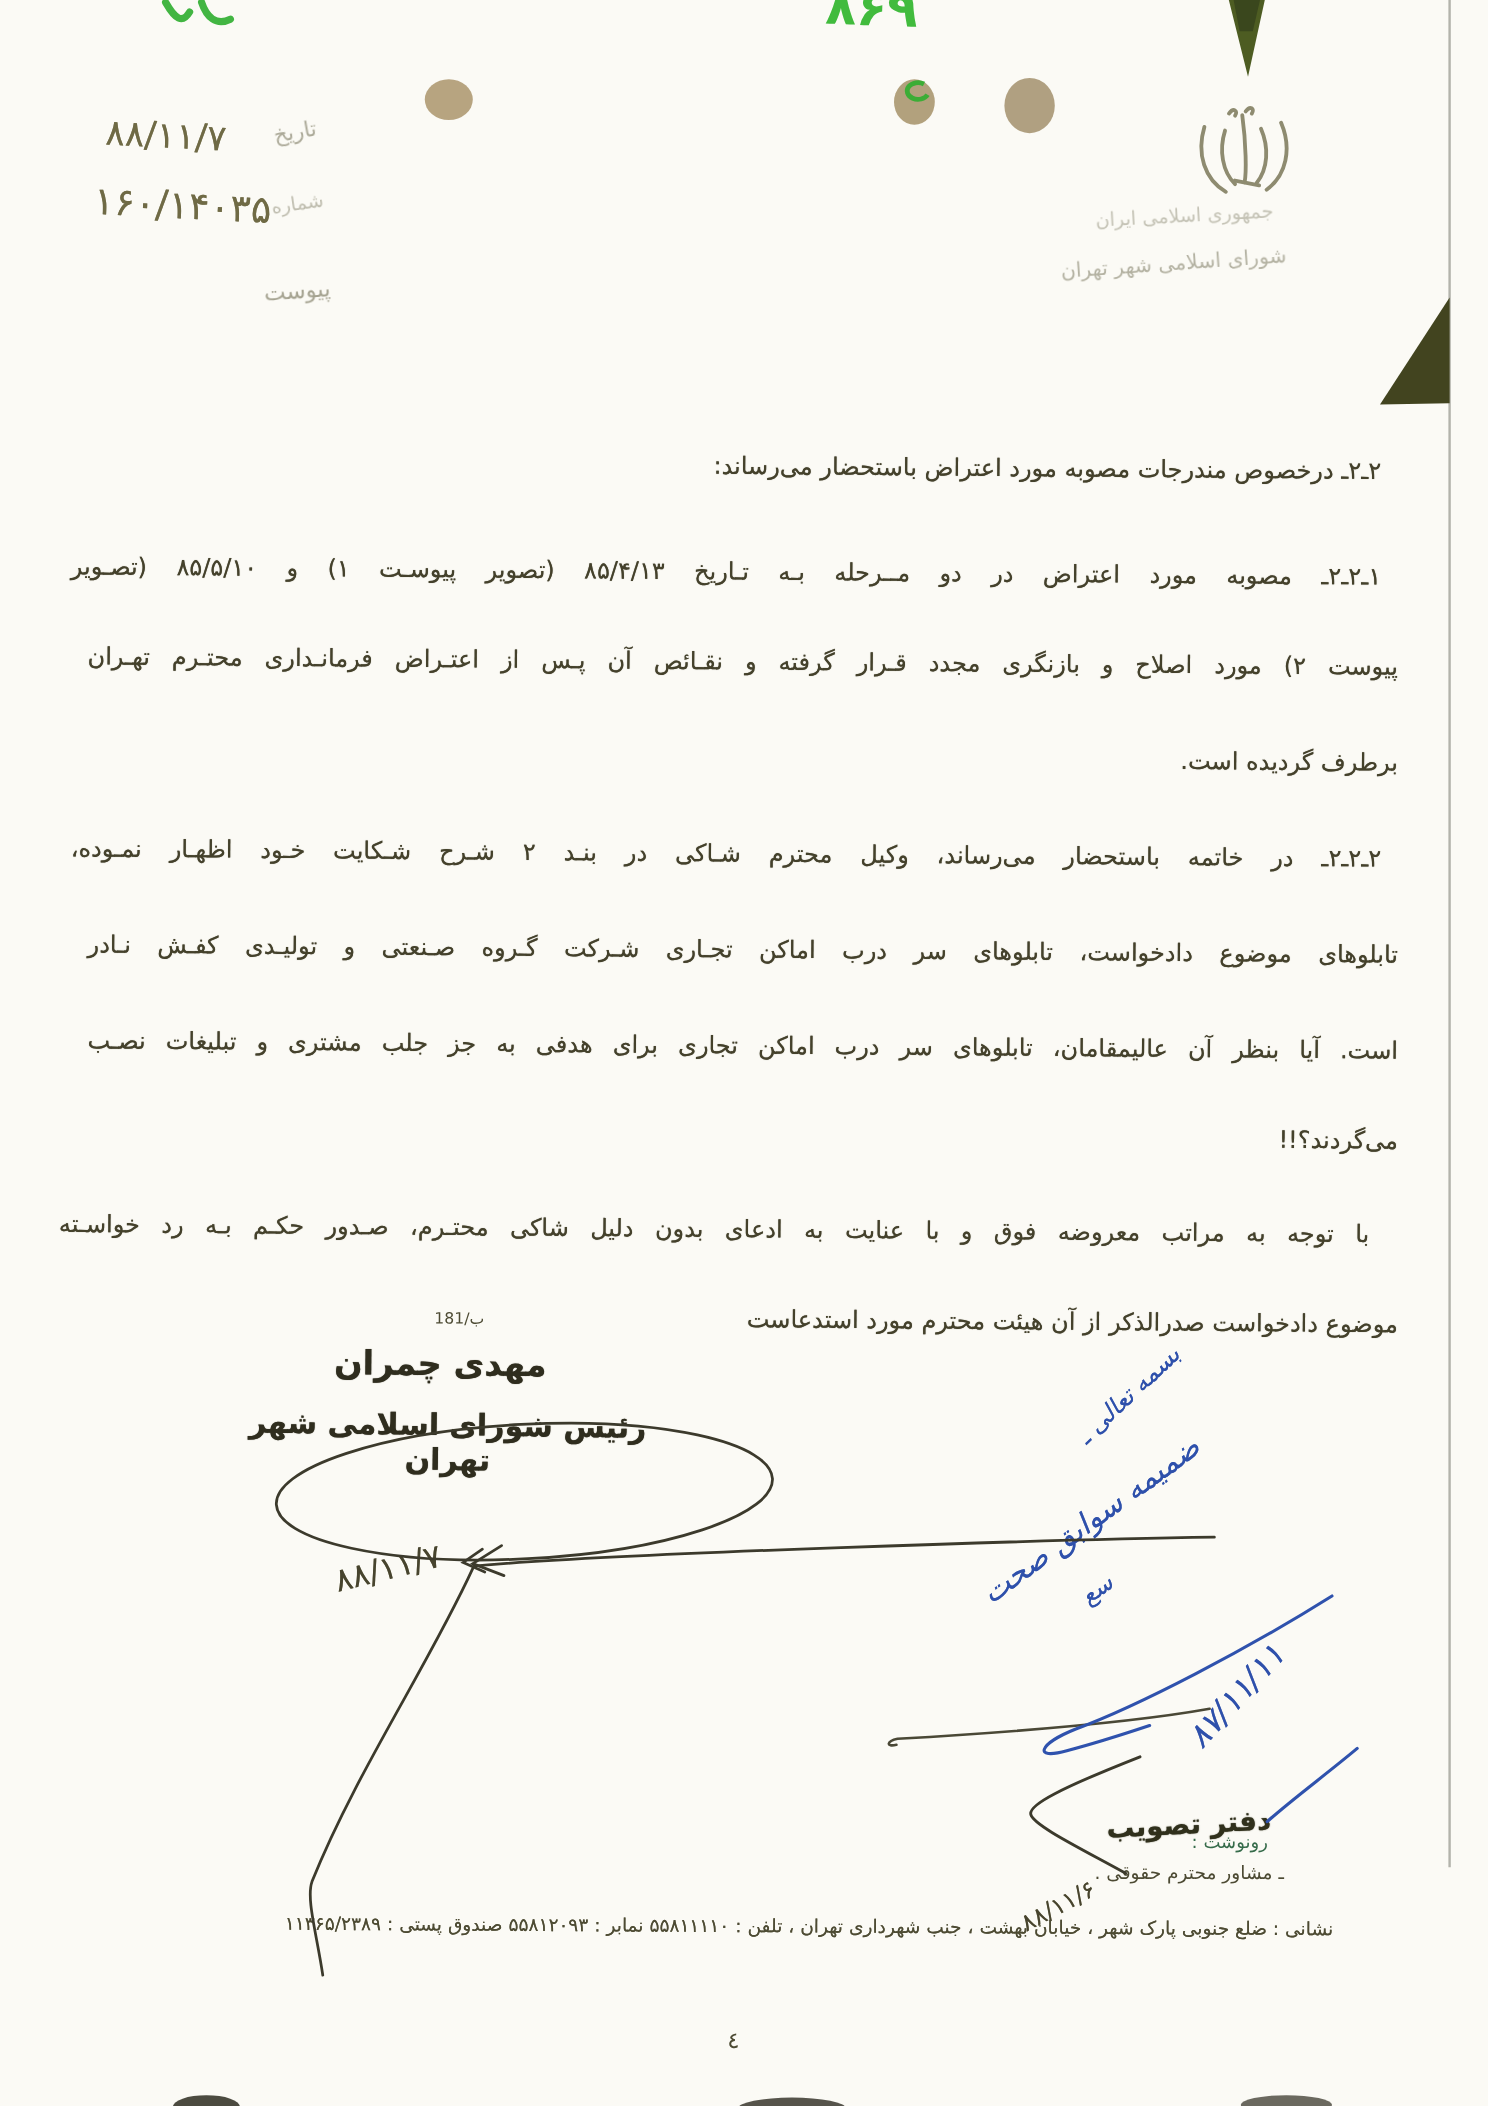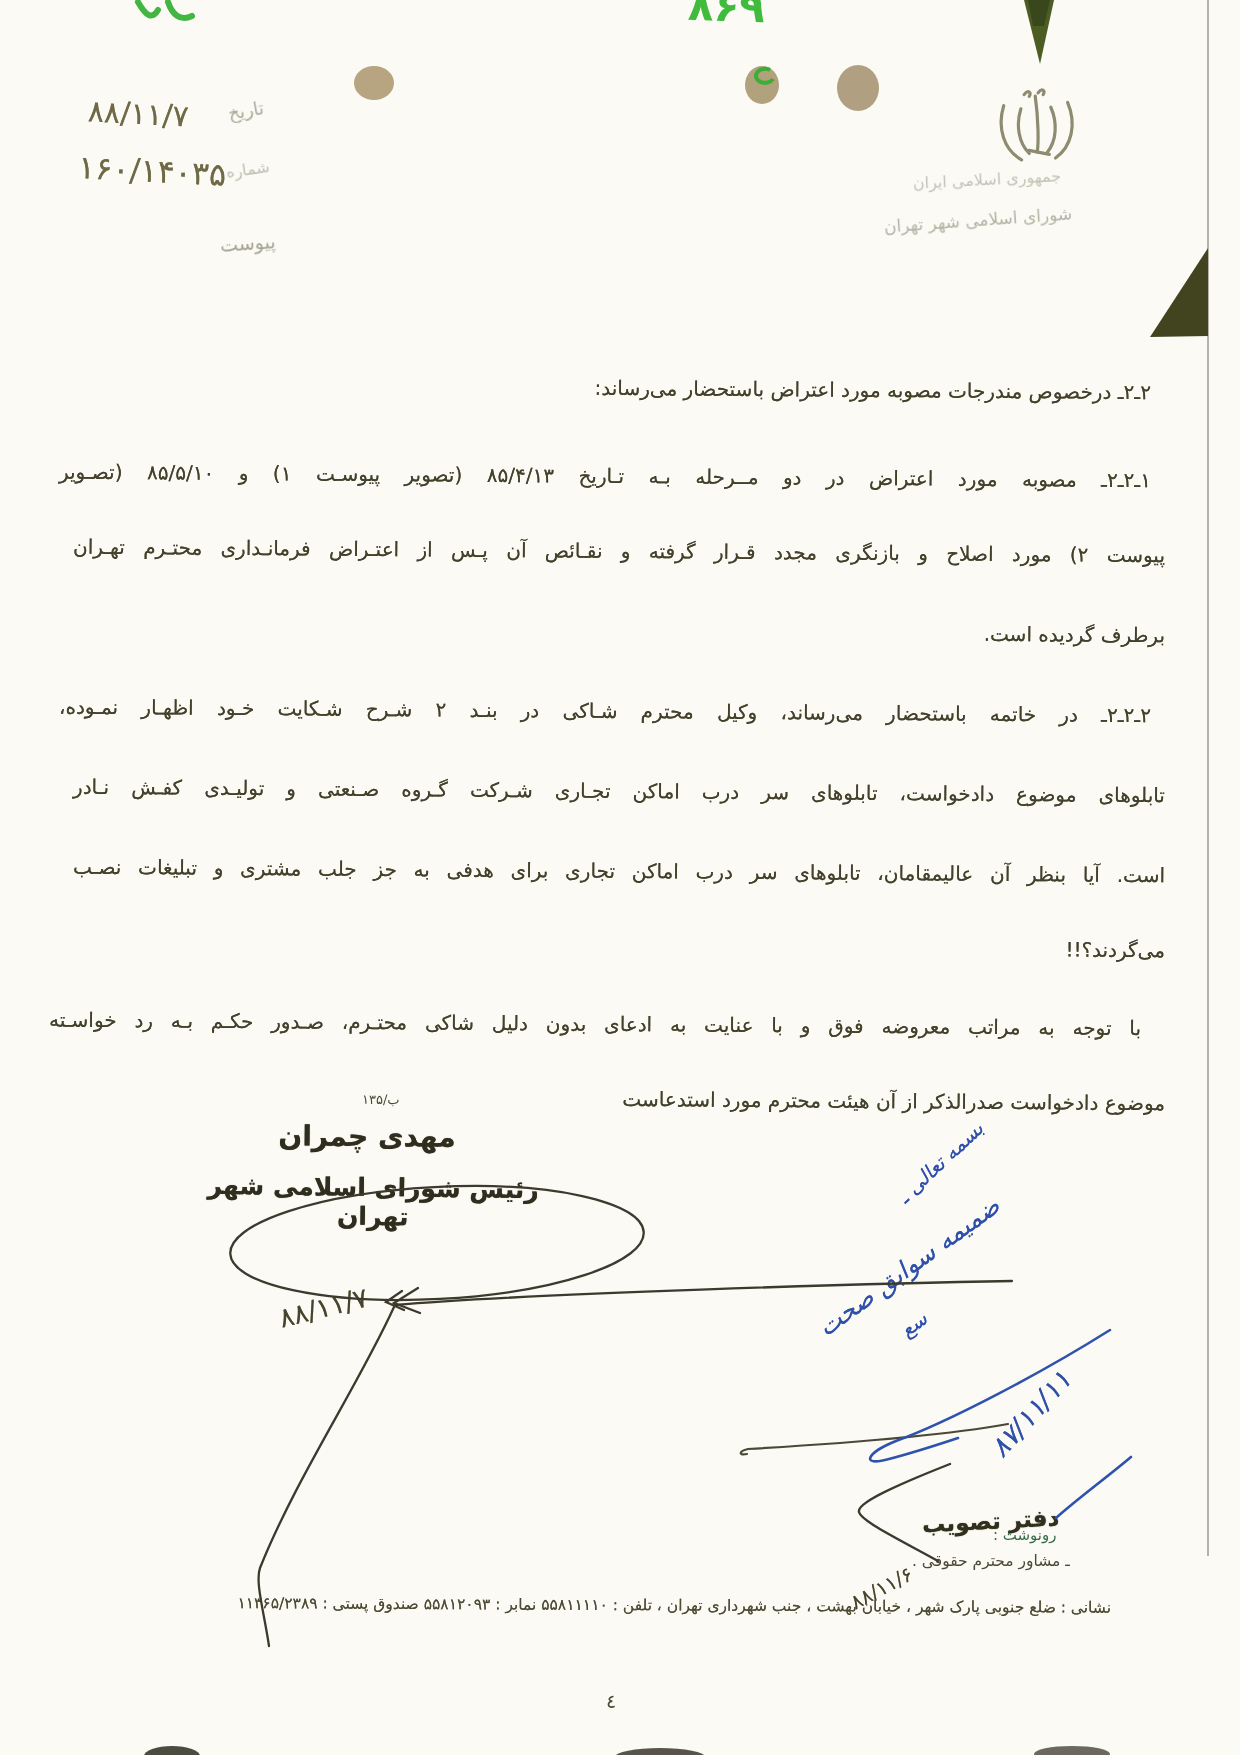--- a/index.html
+++ b/index.html
@@ -81,21 +81,21 @@
   <div class="bl last ind" style="top:370px;">۲ـ۲ـ درخصوص مندرجات مصوبه مورد اعتراض باستحضار می‌رساند:</div>
   <div class="bl just ind" style="top:458px;">۱ـ۲ـ۲ـ مصوبه مورد اعتراض در دو مــرحله بـه تـاریخ ۸۵/۴/۱۳ (تصویر پیوسـت ۱) و ۸۵/۵/۱۰ (تصـویر</div>
   <div class="bl just" style="top:533px;">پیوست ۲) مورد اصلاح و بازنگری مجدد قـرار گرفته و نقـائص آن پـس از اعتـراض فرمانـداری محتـرم تهـران</div>
   <div class="bl last" style="top:613px;">برطرف گردیده است.</div>
   <div class="bl just ind" style="top:693px;">۲ـ۲ـ۲ـ در خاتمه باستحضار می‌رساند، وکیل محترم شـاکی در بنـد ۲ شـرح شـکایت خـود اظهـار نمـوده،</div>
   <div class="bl just" style="top:773px;">تابلوهای موضوع دادخواست، تابلوهای سر درب اماکن تجـاری شـرکت گـروه صـنعتی و تولیـدی کفـش نـادر</div>
   <div class="bl just" style="top:853px;">است. آیا بنظر آن عالیمقامان، تابلوهای سر درب اماکن تجاری برای هدفی به جز جلب مشتری و تبلیغات نصـب</div>
   <div class="bl last" style="top:928px;">می‌گردند؟!!</div>
   <div class="bl just ind2" style="top:1006px;">با توجه به مراتب معروضه فوق و با عنایت به ادعای بدون دلیل شاکی محتـرم، صـدور حکـم بـه رد خواسـته</div>
   <div class="bl last" style="top:1081px;">موضوع دادخواست صدرالذکر از آن هیئت محترم مورد استدعاست</div>
-  <div class="ref-note">ب/۱۳۵</div>
+  <div class="ref-note">ب/181</div>
 
   <div class="sig-name">مهدی چمران</div>
   <div class="sig-title">رئیس شورای اسلامی شهر تهران</div>
   <div class="hw hw-dark" style="left:278px;top:1292px;font-size:27px;transform:rotate(-14deg);">۸۸/۱۱/۷</div>
 
   <div class="blue" style="left:886px;top:1150px;font-size:20px;transform:rotate(-43deg);">بسمه تعالی ـ</div>
   <div class="blue" style="left:800px;top:1252px;font-size:25px;transform:rotate(-36deg);">ضمیمه سوابق صحت</div>
   <div class="blue" style="left:900px;top:1312px;font-size:20px;transform:rotate(-36deg);">سع</div>
   <div class="blue" style="left:978px;top:1398px;font-size:27px;transform:rotate(-48deg);">۸۷/۱۱/۱۱</div>
 

